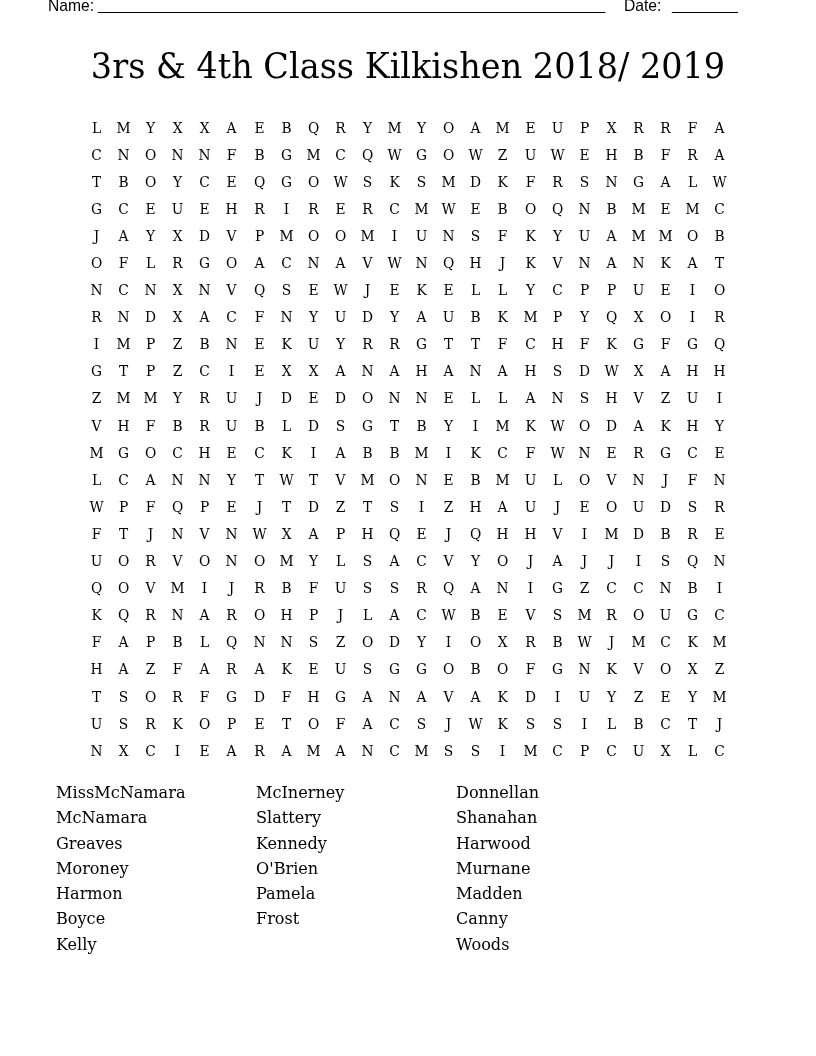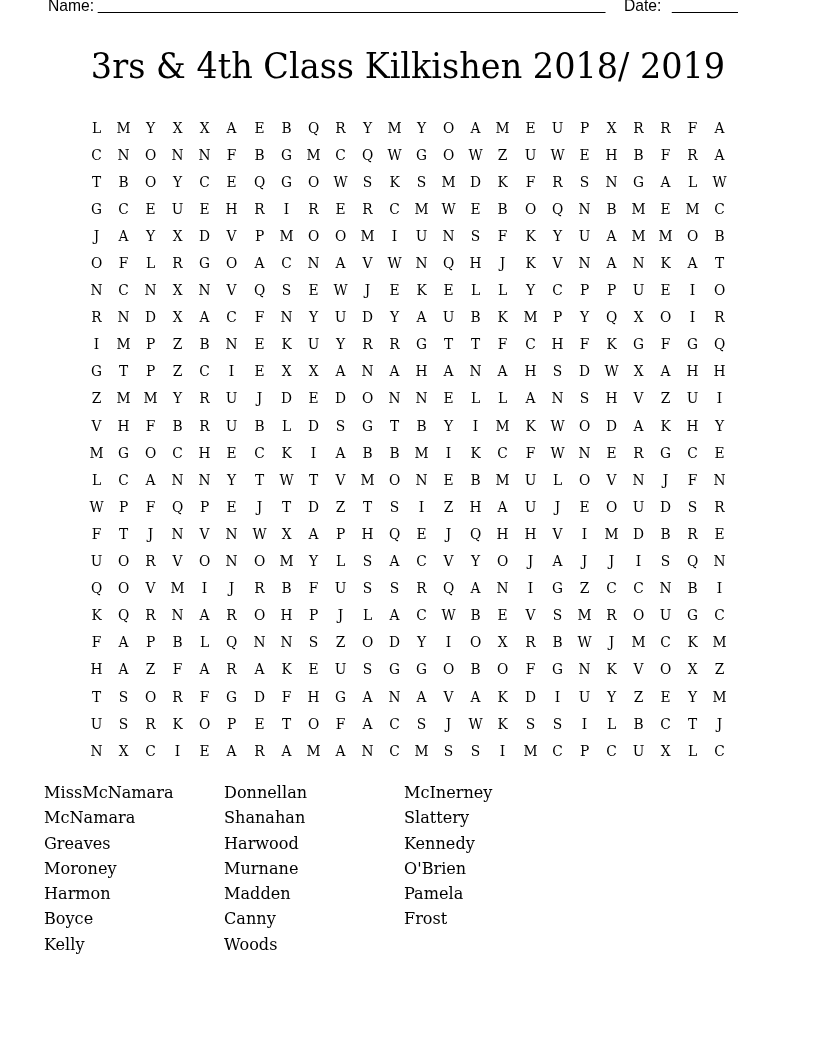--- a/index.html
+++ b/index.html
@@ -21,22 +21,22 @@
     .grid {
       position: absolute; left: 83px; top: 114px;
       display: grid; grid-template-columns: repeat(24, 27.1px); grid-auto-rows: 27.1px;
     }
     .cell {
       font-family: "DejaVu Serif", serif; font-size: 14.5px;
       display: flex; align-items: center; justify-content: center;
       transform: scaleX(0.95);
     }
     .words {
-      position: absolute; top: 780px; left: 44px; width: 720px;
-      display: grid; grid-template-columns: 180px 180px 180px 180px;
+      position: absolute; top: 780px; left: 56px; width: 720px;
+      display: grid; grid-template-columns: 180px 180px 180px 180px; gap: 20px;
     }
     .word-col { display: flex; flex-direction: column; }
     .word {
       font-family: "DejaVu Serif", serif; font-size: 17.5px; line-height: 25.3px;
       transform: scaleX(0.92); transform-origin: left center; white-space: nowrap;
     }
   </style>
 </head>
 <body>
 
@@ -632,29 +632,29 @@
     <div class="word-col">
       <div class="word">MissMcNamara</div>
       <div class="word">McNamara</div>
       <div class="word">Greaves</div>
       <div class="word">Moroney</div>
       <div class="word">Harmon</div>
       <div class="word">Boyce</div>
       <div class="word">Kelly</div>
     </div>
     <div class="word-col">
+      <div class="word">McInerney</div>
+      <div class="word">Slattery</div>
+      <div class="word">Kennedy</div>
+      <div class="word">O'Brien</div>
+      <div class="word">Pamela</div>
+      <div class="word">Frost</div>
+    </div>
+    <div class="word-col">
       <div class="word">Donnellan</div>
       <div class="word">Shanahan</div>
       <div class="word">Harwood</div>
       <div class="word">Murnane</div>
       <div class="word">Madden</div>
       <div class="word">Canny</div>
       <div class="word">Woods</div>
     </div>
-    <div class="word-col">
-      <div class="word">McInerney</div>
-      <div class="word">Slattery</div>
-      <div class="word">Kennedy</div>
-      <div class="word">O'Brien</div>
-      <div class="word">Pamela</div>
-      <div class="word">Frost</div>
-    </div>
   </div>
 
 </body></html>

